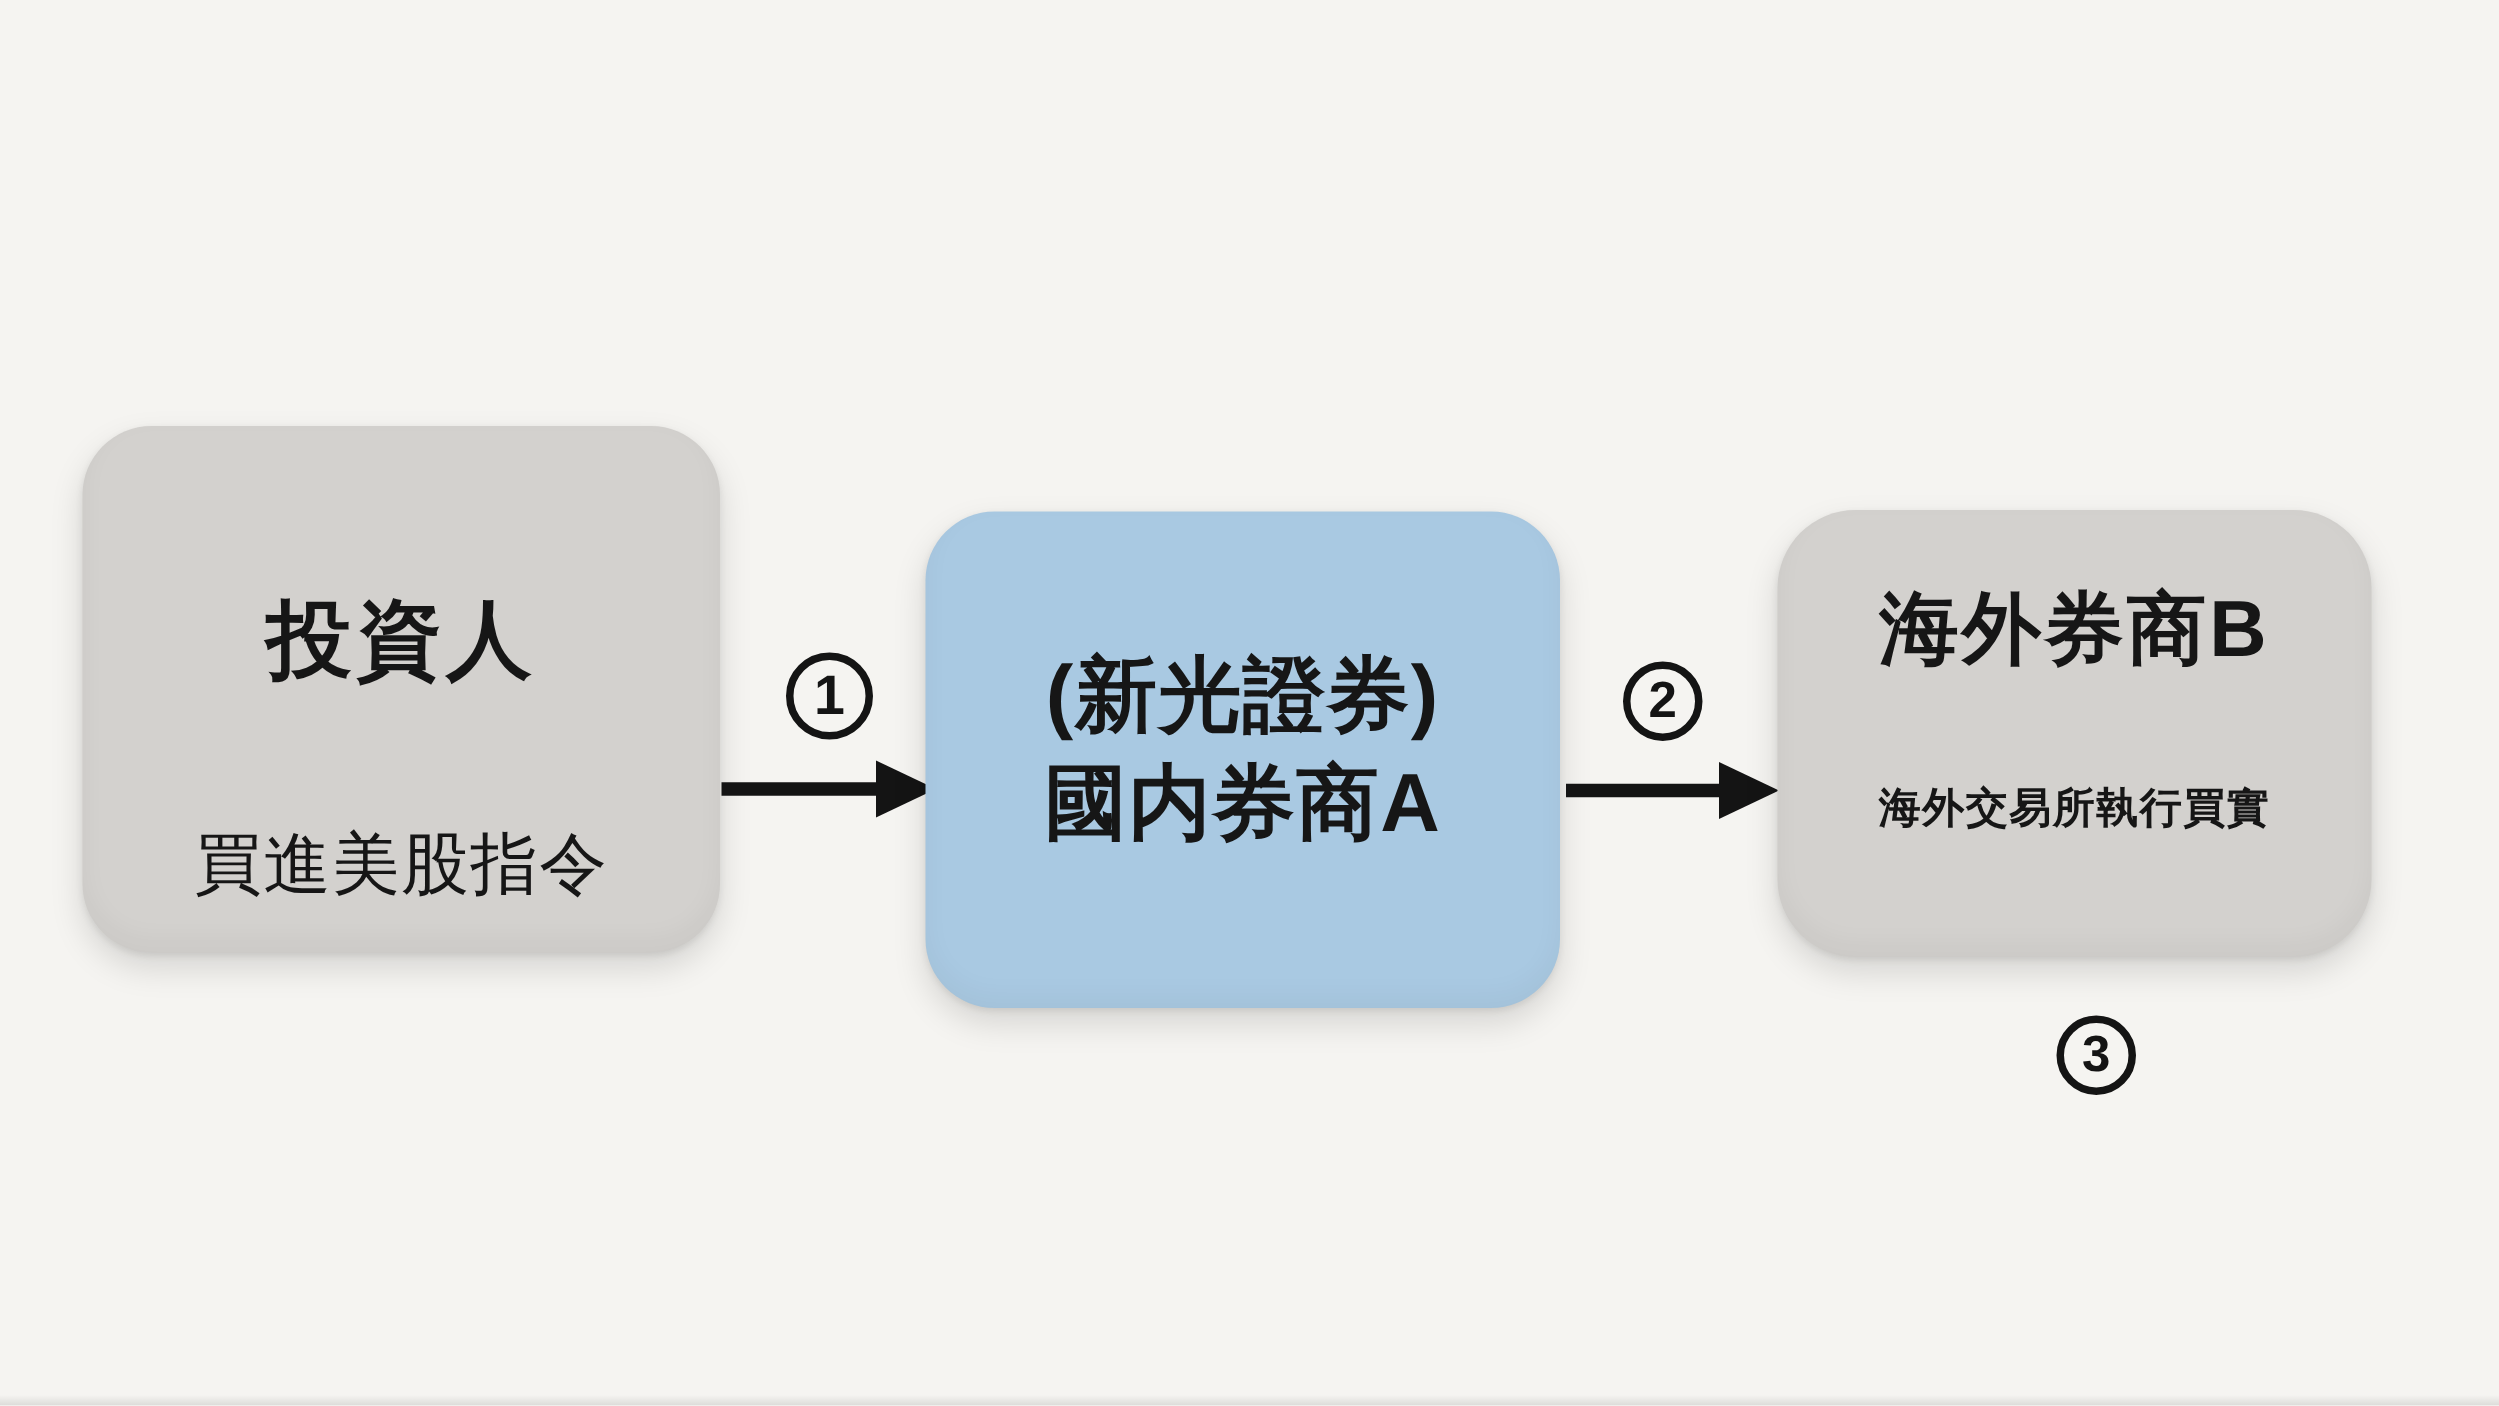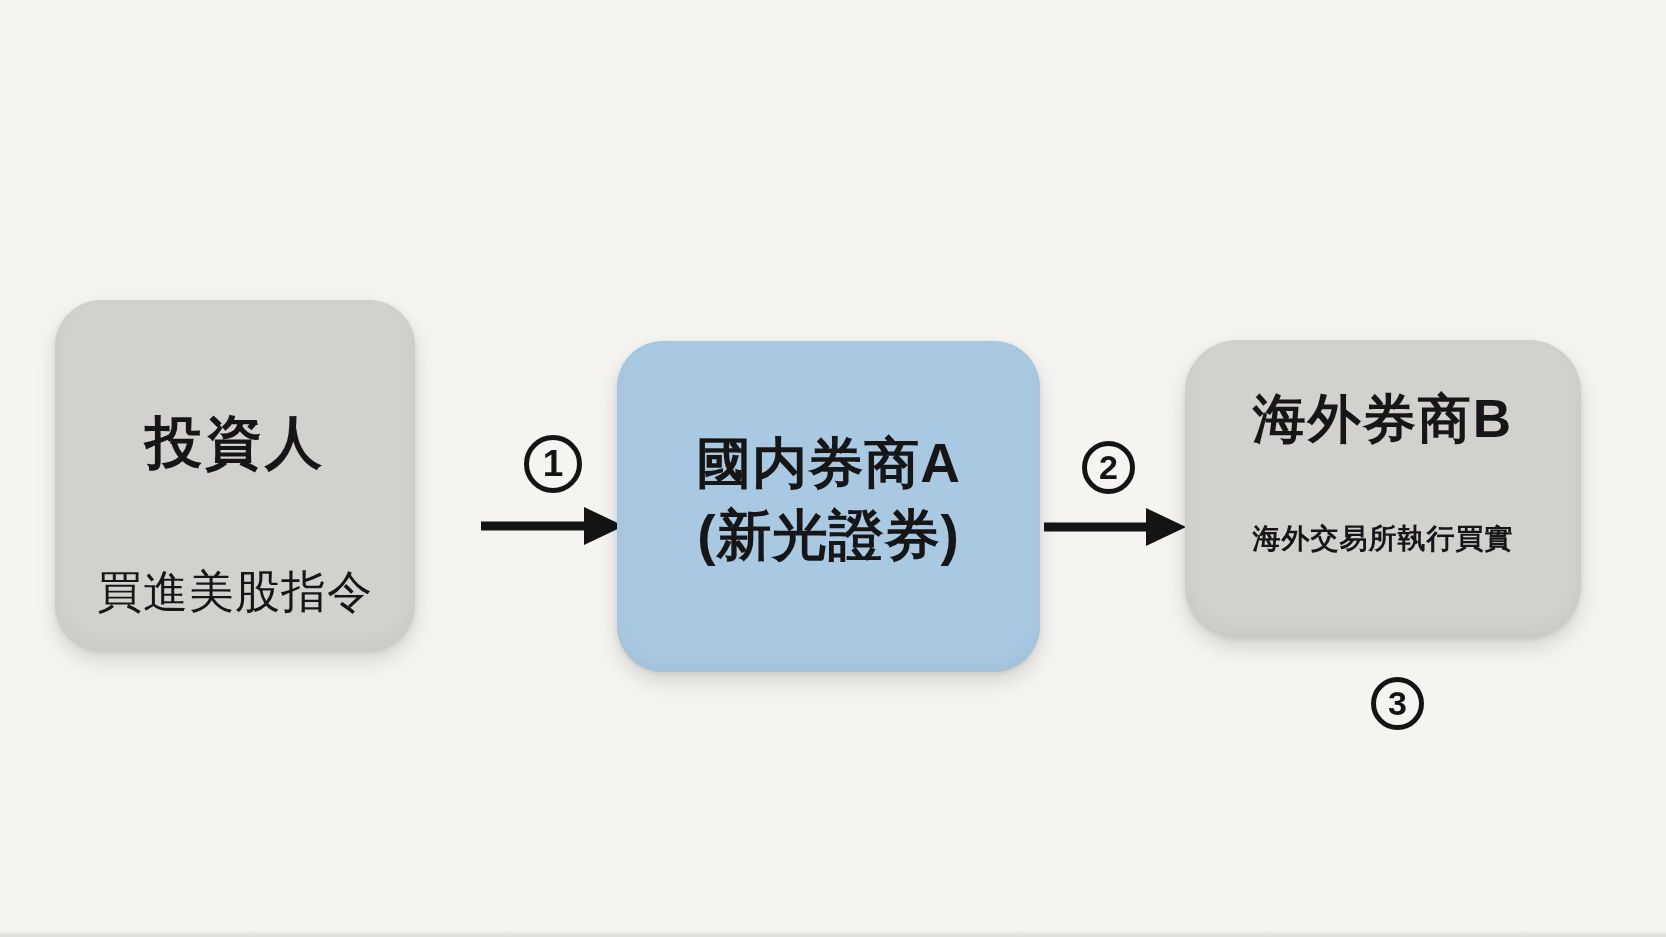--- a/index.html
+++ b/index.html
@@ -37,21 +37,21 @@
     box-shadow: 0 10px 22px rgba(0,0,0,0.13), 0 2px 5px rgba(0,0,0,0.08),
                 inset 0 -8px 18px rgba(0,0,0,0.04);
     color: var(--text);
   }
   .node.gray { background: var(--gray-node); }
   .node.blue { background: var(--blue-node); }
 
   .node-line { position: absolute; left: 0; right: 0; text-align: center; white-space: nowrap; }
 
   
-  .node-investor { left: 55px; top: 300px; width: 360px; height: 351px; }
+  .node-investor { left: 55px; top: 284px; width: 425px; height: 351px; }
   .node-investor .title    { top: 105px; font-size: 57px; font-weight: 700; letter-spacing: 3px; }
   .node-investor .subtitle { top: 262px; font-size: 45px; font-weight: 400; letter-spacing: 1px; }
 
   
   .node-domestic { left: 617px; top: 341px; width: 423px; height: 331px; }
   .node-domestic .block { position: absolute; left: 0; right: 0; top: 86px;
                           text-align: center; font-size: 55px; font-weight: 700;
                           line-height: 72px; letter-spacing: 1px; white-space: nowrap; }
 
   
@@ -96,22 +96,22 @@
     <span>1</span>
   </div>
 
   <svg class="arrow arrow-1" width="148" height="44" viewBox="0 0 148 44">
     <line x1="3" y1="22" x2="112" y2="22" stroke-width="9"></line>
     <polygon points="106,3 146,22 106,41"></polygon>
   </svg>
 
   <div class="node blue node-domestic">
     <div class="block">
+      <div>(新光證券)</div>
       <div>國内券商A</div>
-      <div>(新光證券)</div>
     </div>
   </div>
 
   <div class="badge badge-2">
     <span>2</span>
   </div>
 
   <svg class="arrow arrow-2" width="147" height="44" viewBox="0 0 147 44">
     <line x1="3" y1="22" x2="111" y2="22" stroke-width="9"></line>
     <polygon points="105,3 145,22 105,41"></polygon>

